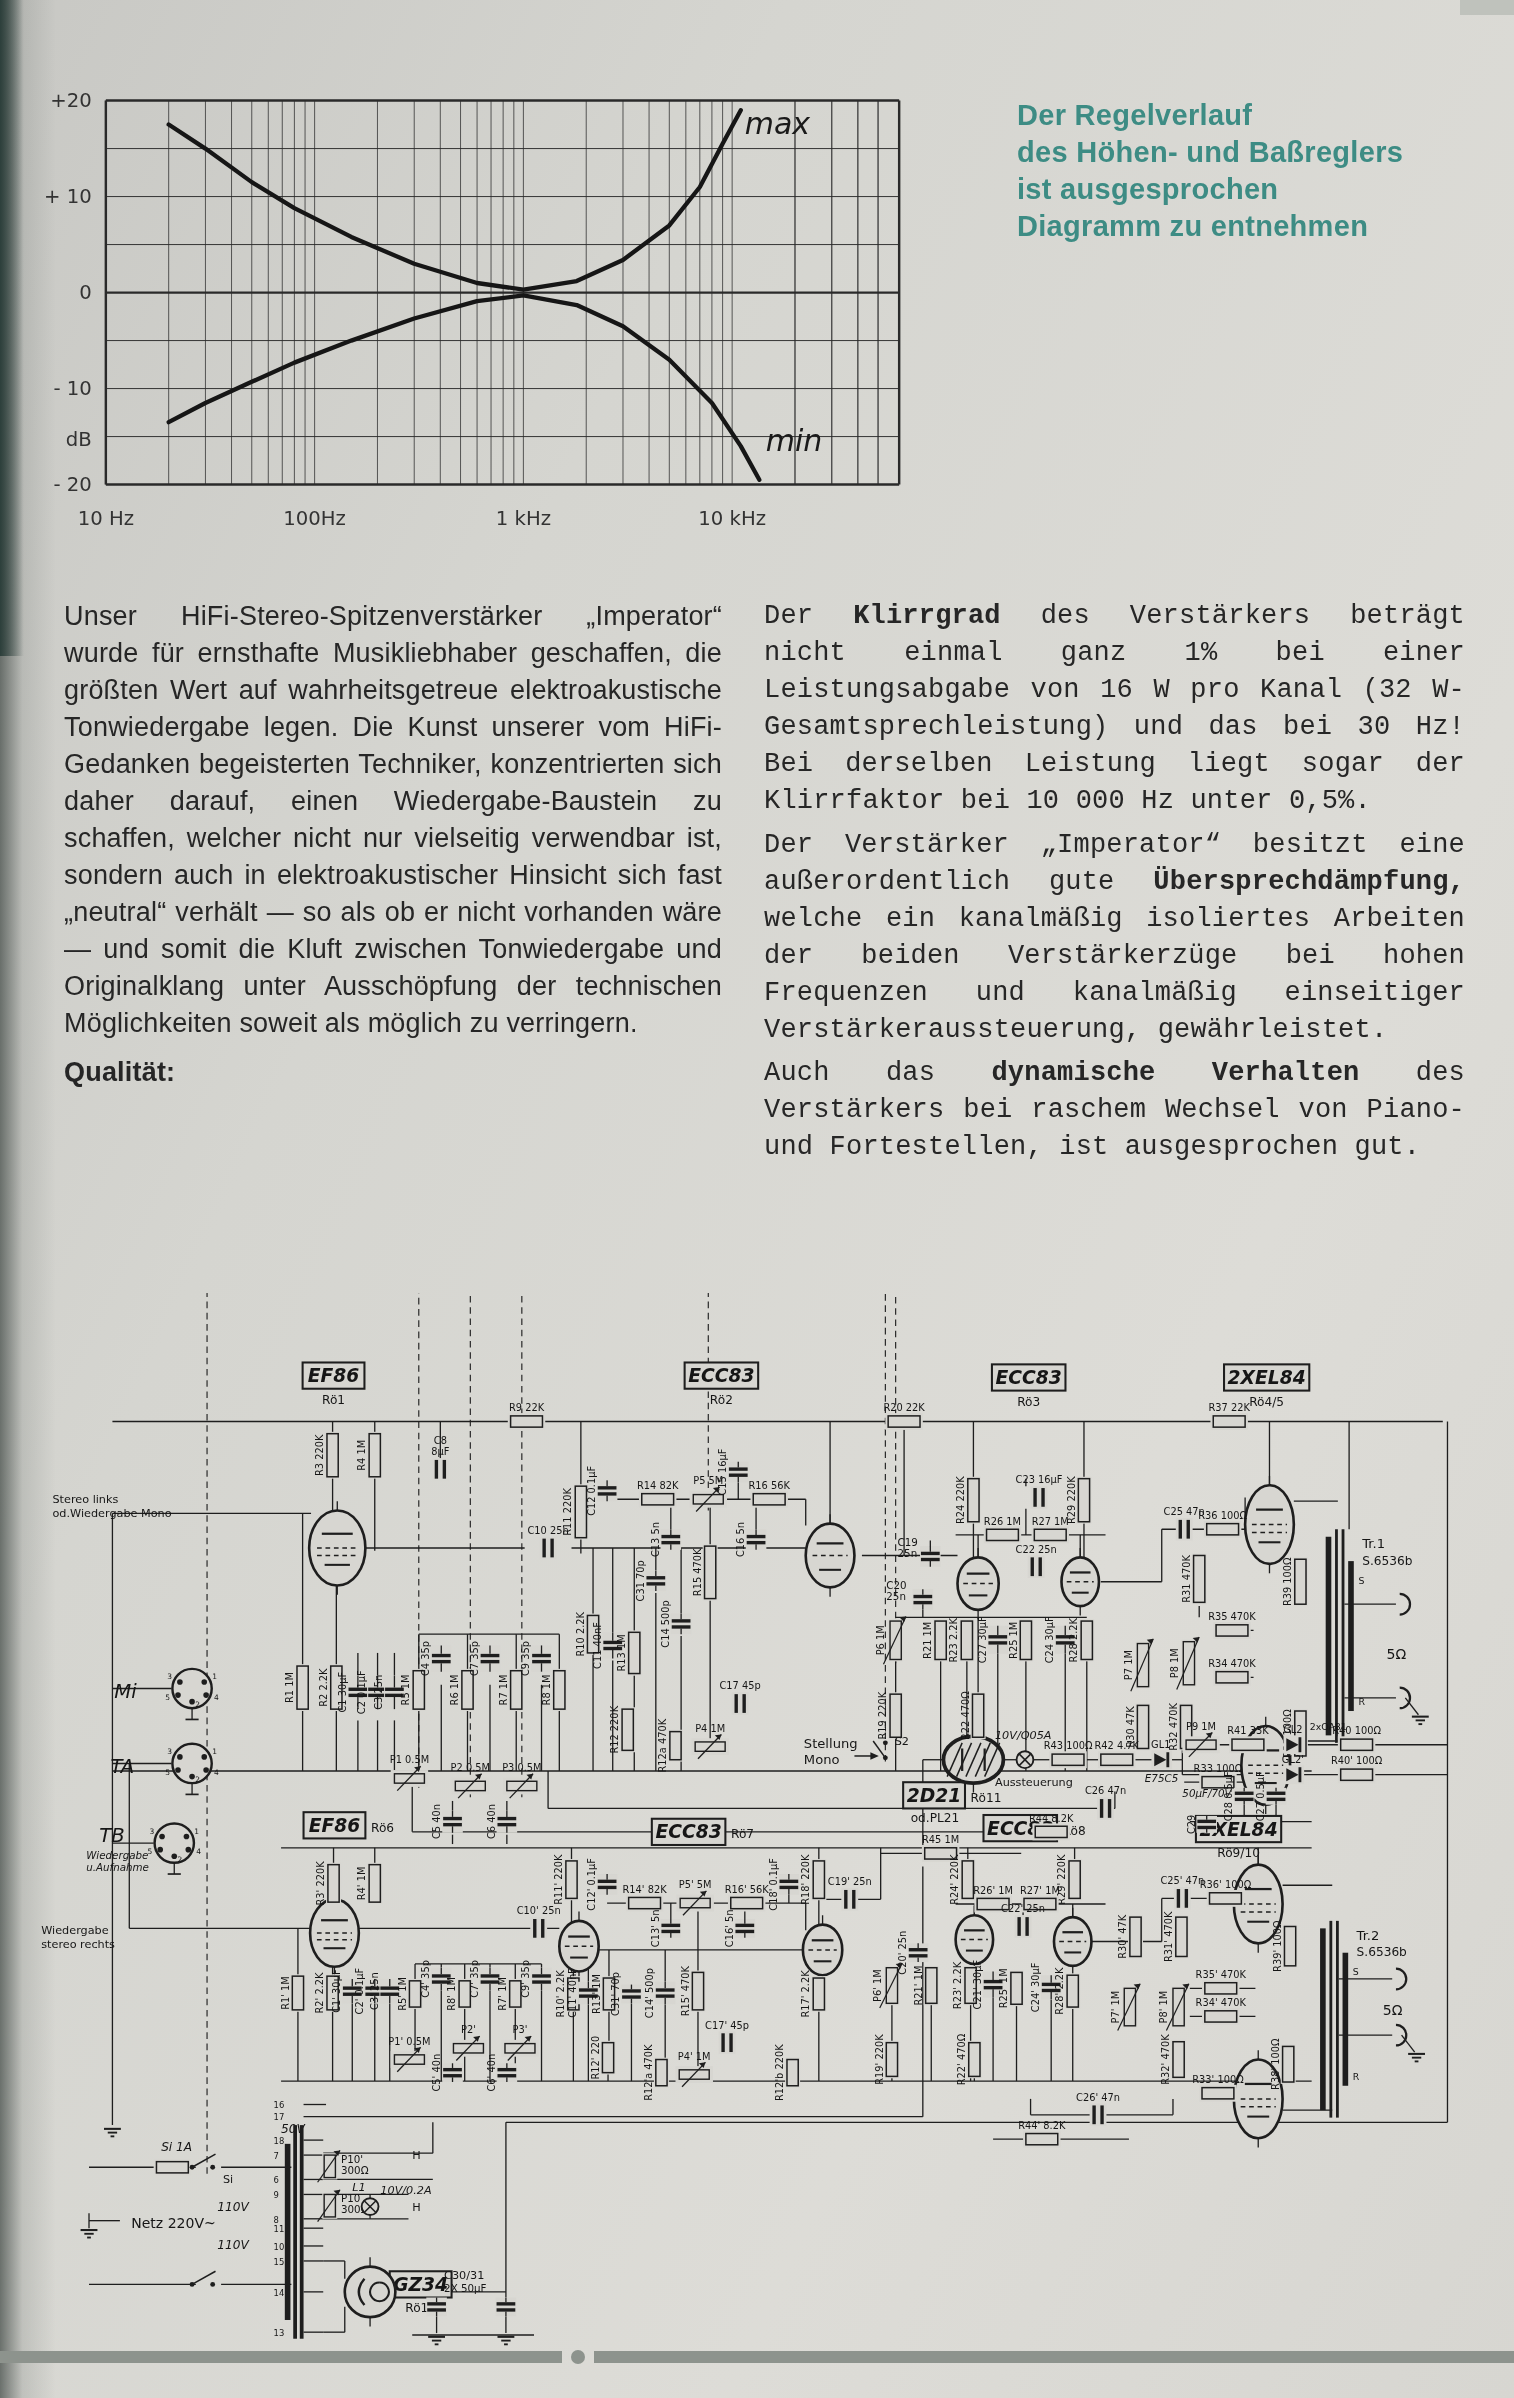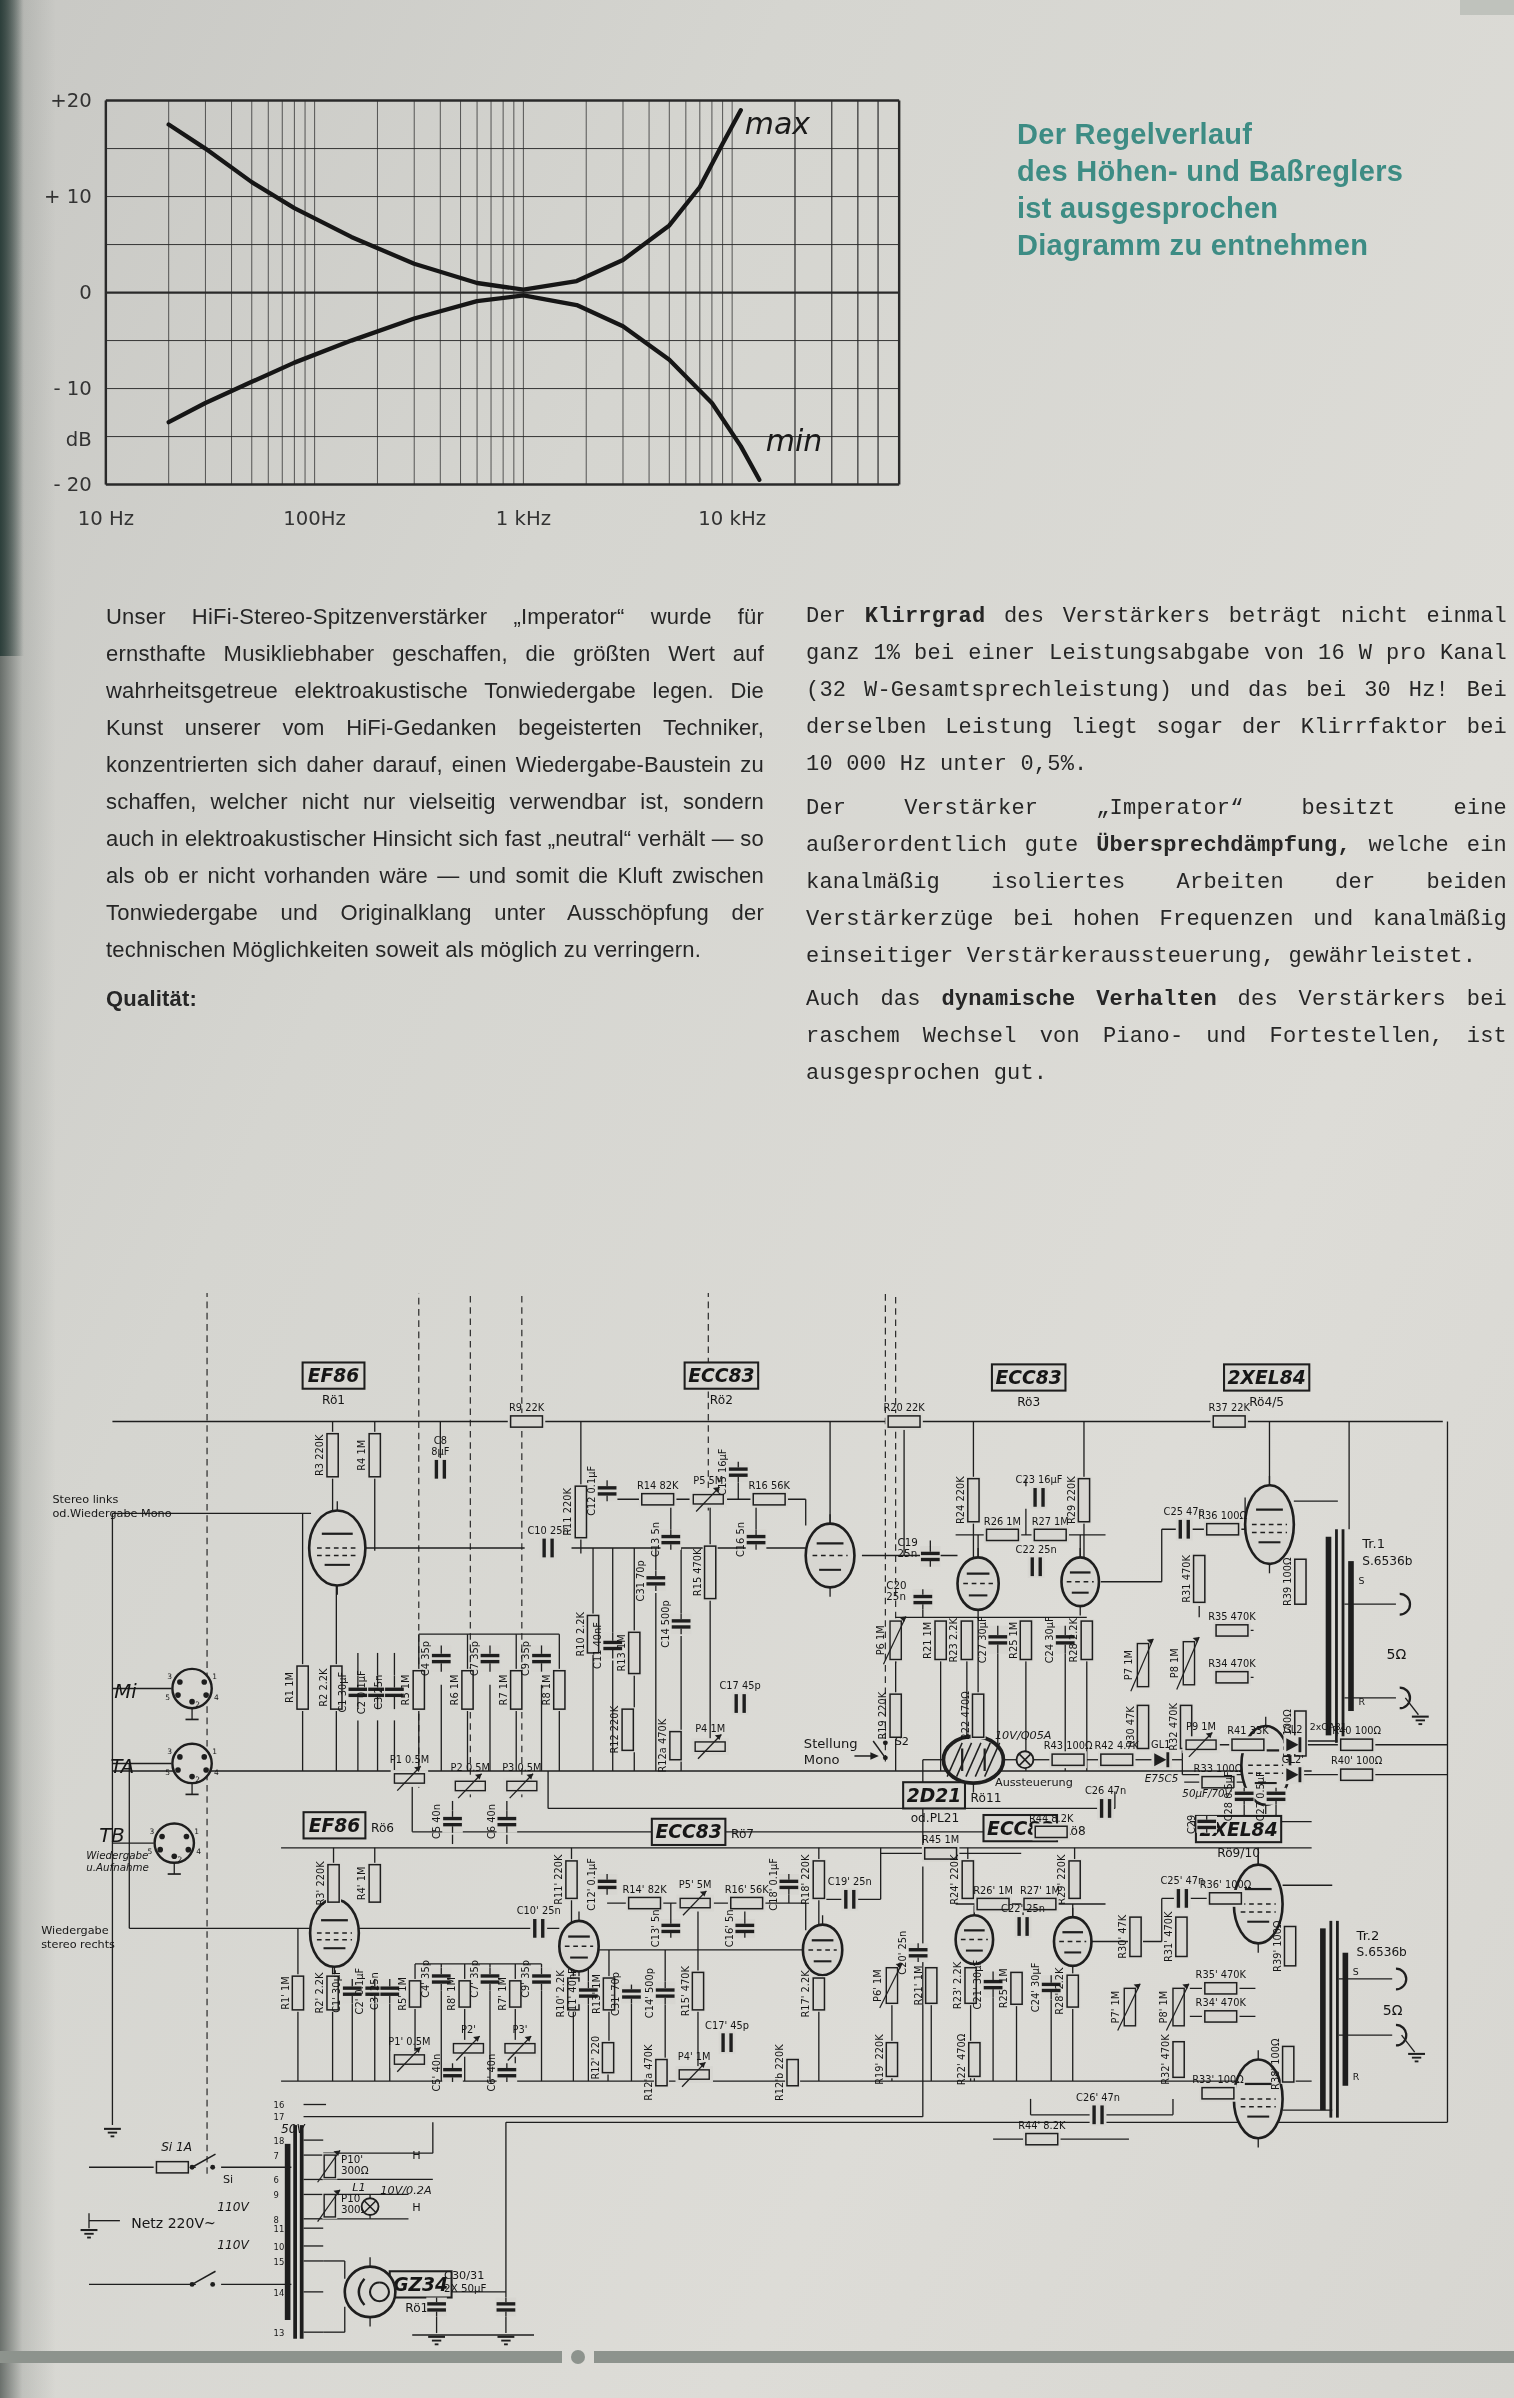--- a/index.html
+++ b/index.html
@@ -6,22 +6,22 @@
   body{
     width:1514px;height:2399px;position:relative;overflow:hidden;
     background:linear-gradient(115deg,#c8c8c4 0%,#d5d5d0 30%,#dddcd7 70%,#d7d6d1 100%);
     font-family:"Liberation Sans",sans-serif;color:#262626;
   }
   .edge-shadow{position:absolute;left:0;top:0;width:56px;height:2399px;
     background:linear-gradient(90deg,rgba(70,78,74,.75),rgba(120,126,122,.25) 40%,rgba(0,0,0,0) 100%);}
   .edge-shadow-top{position:absolute;left:0;top:0;width:24px;height:656px;
     background:linear-gradient(90deg,rgba(38,58,54,.9),rgba(38,58,54,0));}
   .corner-block{position:absolute;right:0;top:0;width:54px;height:15px;background:#bfc2bc;}
-  #heading{position:absolute;left:1017px;top:97px;font-weight:bold;font-size:29px;line-height:37px;letter-spacing:0.3px;margin-top:19px;}
-  .col{position:absolute;top:598px;text-align:justify;font-size:22px;line-height:37px;letter-spacing:0.2px;margin-left:42px;}
+  #heading{position:absolute;left:1017px;top:97px;font-weight:bold;font-size:29px;line-height:37px;letter-spacing:0.3px;}
+  .col{position:absolute;top:598px;text-align:justify;font-size:27px;line-height:37px;letter-spacing:0.2px;}
   #col-left{left:64px;width:658px;}
   #col-right{left:764px;width:701px;font-family:Liberation Mono, monospace;}
   .col p{margin:0 0 6.6px 0;}
   .col .subhead{font-weight:bold;margin:12px 0 2.8px 0;}
   .col b{font-weight:bold;}
   #chart{position:absolute;left:0;top:0;}
   #schem{position:absolute;left:0;top:1293px;}
   #bottombar{position:absolute;left:0;top:2351px;width:1514px;height:12px;}
   .bar-seg{position:absolute;top:0;height:12px;background:#8d938d;}
   #bar-dot{position:absolute;left:571px;top:2350px;width:14px;height:14px;border-radius:50%;background:#8d938d;}

